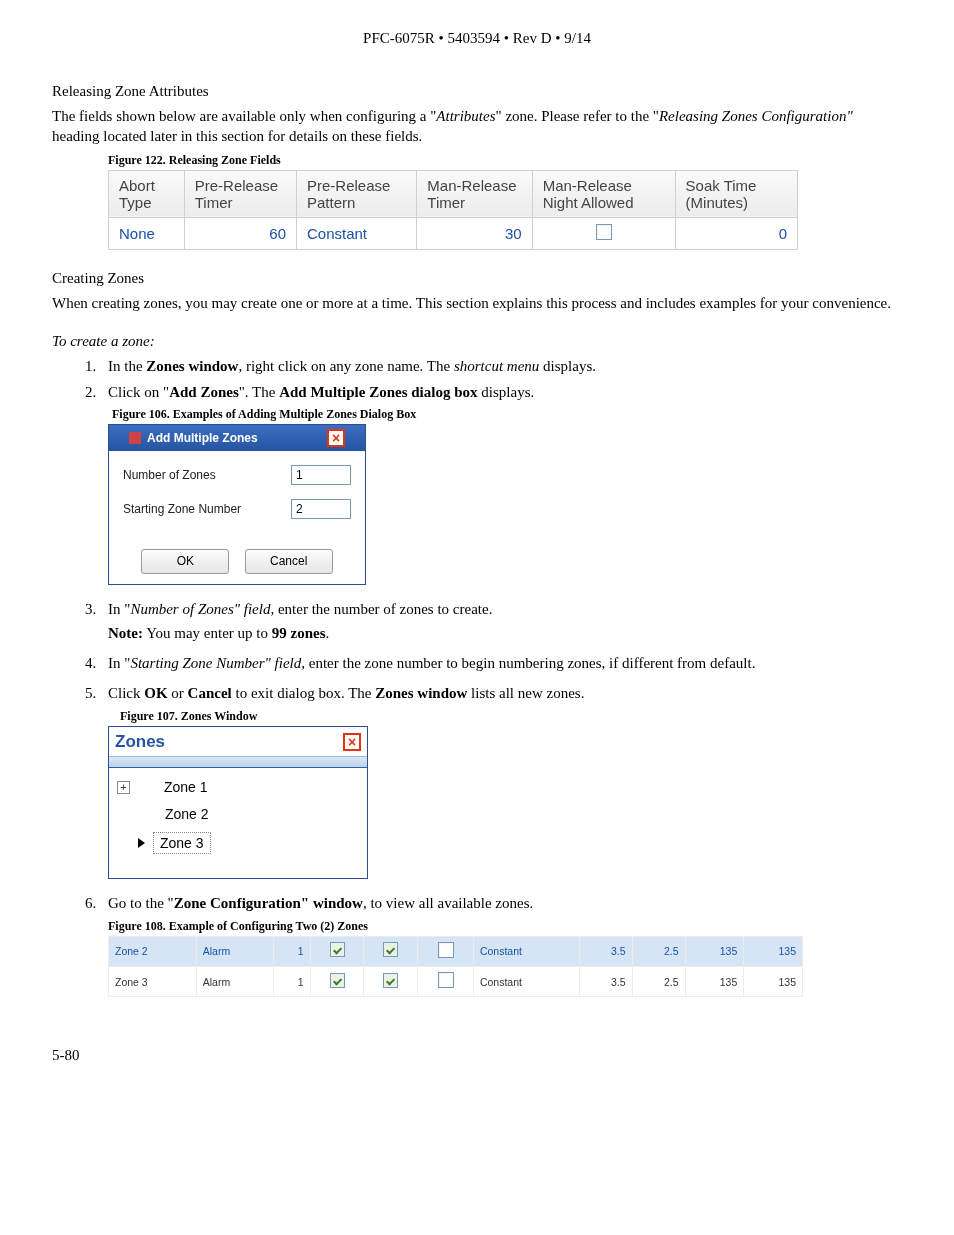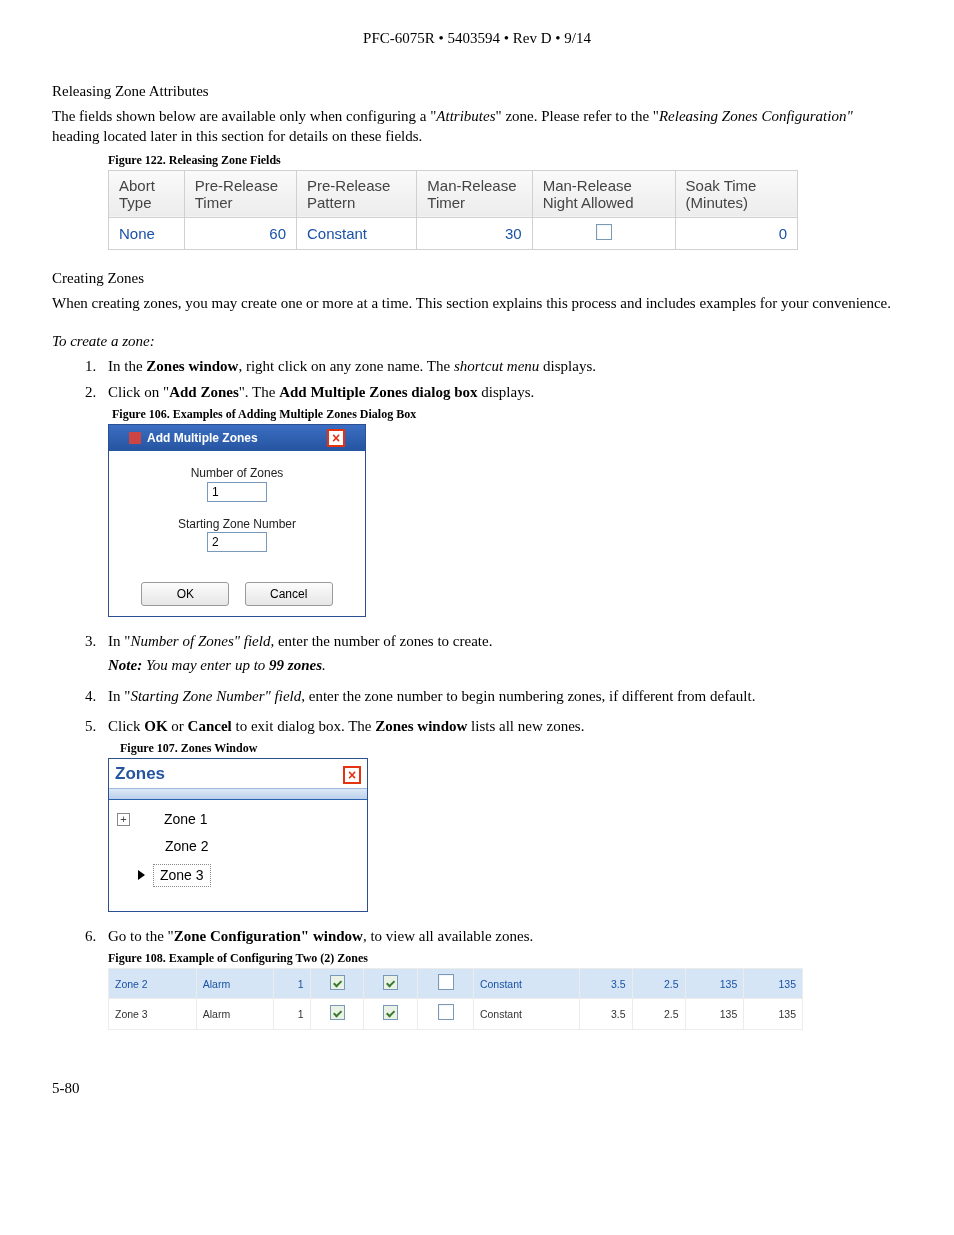--- a/index.html
+++ b/index.html
@@ -13,21 +13,21 @@
     box-sizing: border-box;
   }
   .header-line { text-align: center; margin-bottom: 36px; }
   .section-title { font-weight: normal; margin-top: 14px; margin-bottom: 6px; }
   .body-text { line-height: 1.35; margin-bottom: 6px; }
   .figure-caption { font-weight: bold; font-size: 12px; margin-left: 56px; margin-top: 4px; margin-bottom: 2px; }
   .italic { font-style: italic; }
   .bold { font-weight: bold; }
   ol { margin: 4px 0 6px 0; padding-left: 48px; }
   ol > li { margin-bottom: 6px; padding-left: 8px; line-height:1.35; }
-  .sub-note { margin-left: 0; margin-top: 4px; font-style: italic; }
+  .sub-note { margin-left: 0; margin-top: 4px; }
 
   
   .fig105 {
     margin-left: 56px;
     width: 690px;
     border: 1px solid #d0d0d0;
     font-family: Tahoma, Arial, sans-serif;
     font-size: 15px;
     color: #333;
     border-collapse: collapse;
@@ -71,21 +71,21 @@
   }
   .dialog106 .titlebar .sq { width:12px; height:12px; background:#c44; margin-right:6px; display:inline-block;}
   .dialog106 .titlebar .ttl { flex:1; }
   .close-x {
     width:18px; height:18px; background:#fff;
     border:2px solid #e33311; color:#e33311; font-weight:bold;
     text-align:center; line-height:14px; font-size:14px;
     box-sizing:border-box;
   }
   .dialog106 .body { padding: 14px 14px 10px 14px; }
-  .dialog106 .row { display:flex; align-items:center; margin-bottom:14px;flex-direction:column;}
+  .dialog106 .row { display:flex; align-items:center; margin-bottom:14px;}
   .dialog106 .row .lbl { flex:1; color:#222;}
   .dialog106 .row .fld {
     width:50px; padding:2px 4px; border:1px solid #7a98b8;
     font-family: Tahoma, Arial, sans-serif; font-size:12px;
   }
   .dialog106 .btnrow { text-align:center; padding:6px 0 10px 0;}
   .winbtn {
     display:inline-block; min-width:66px; padding:3px 10px;
     border:1px solid #9a9a9a; border-radius:3px;
     background: linear-gradient(#fcfcfc, #e6e6e6);

